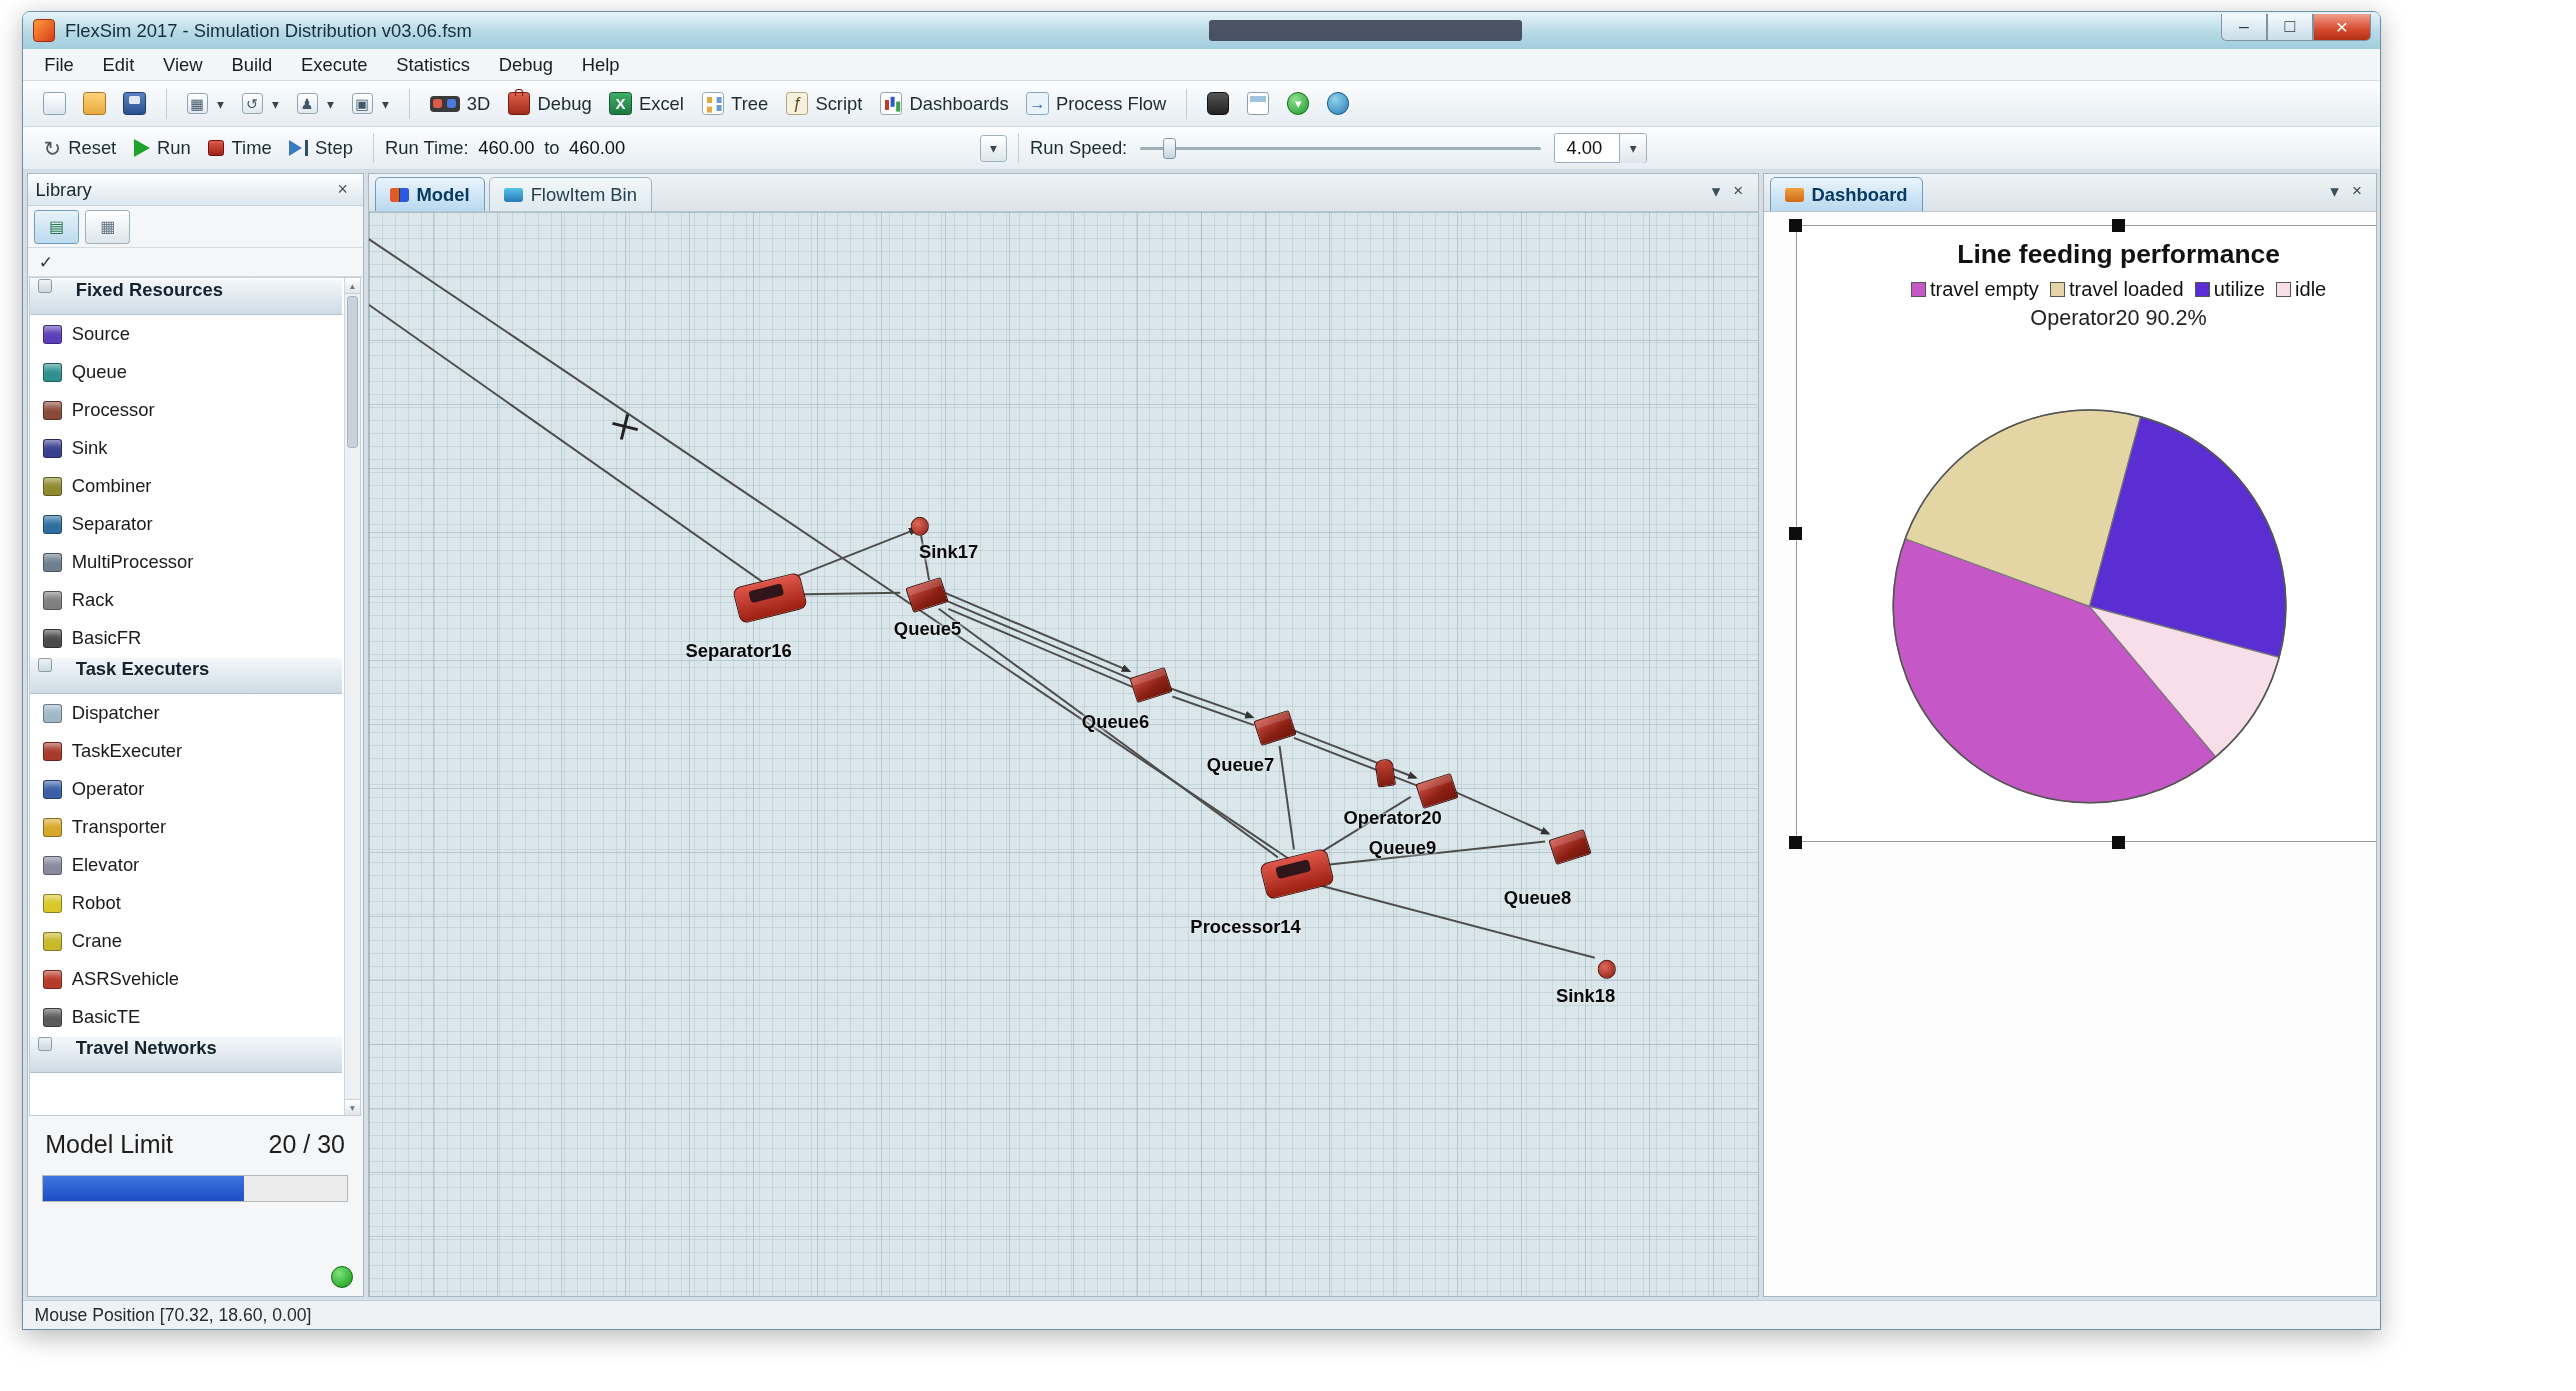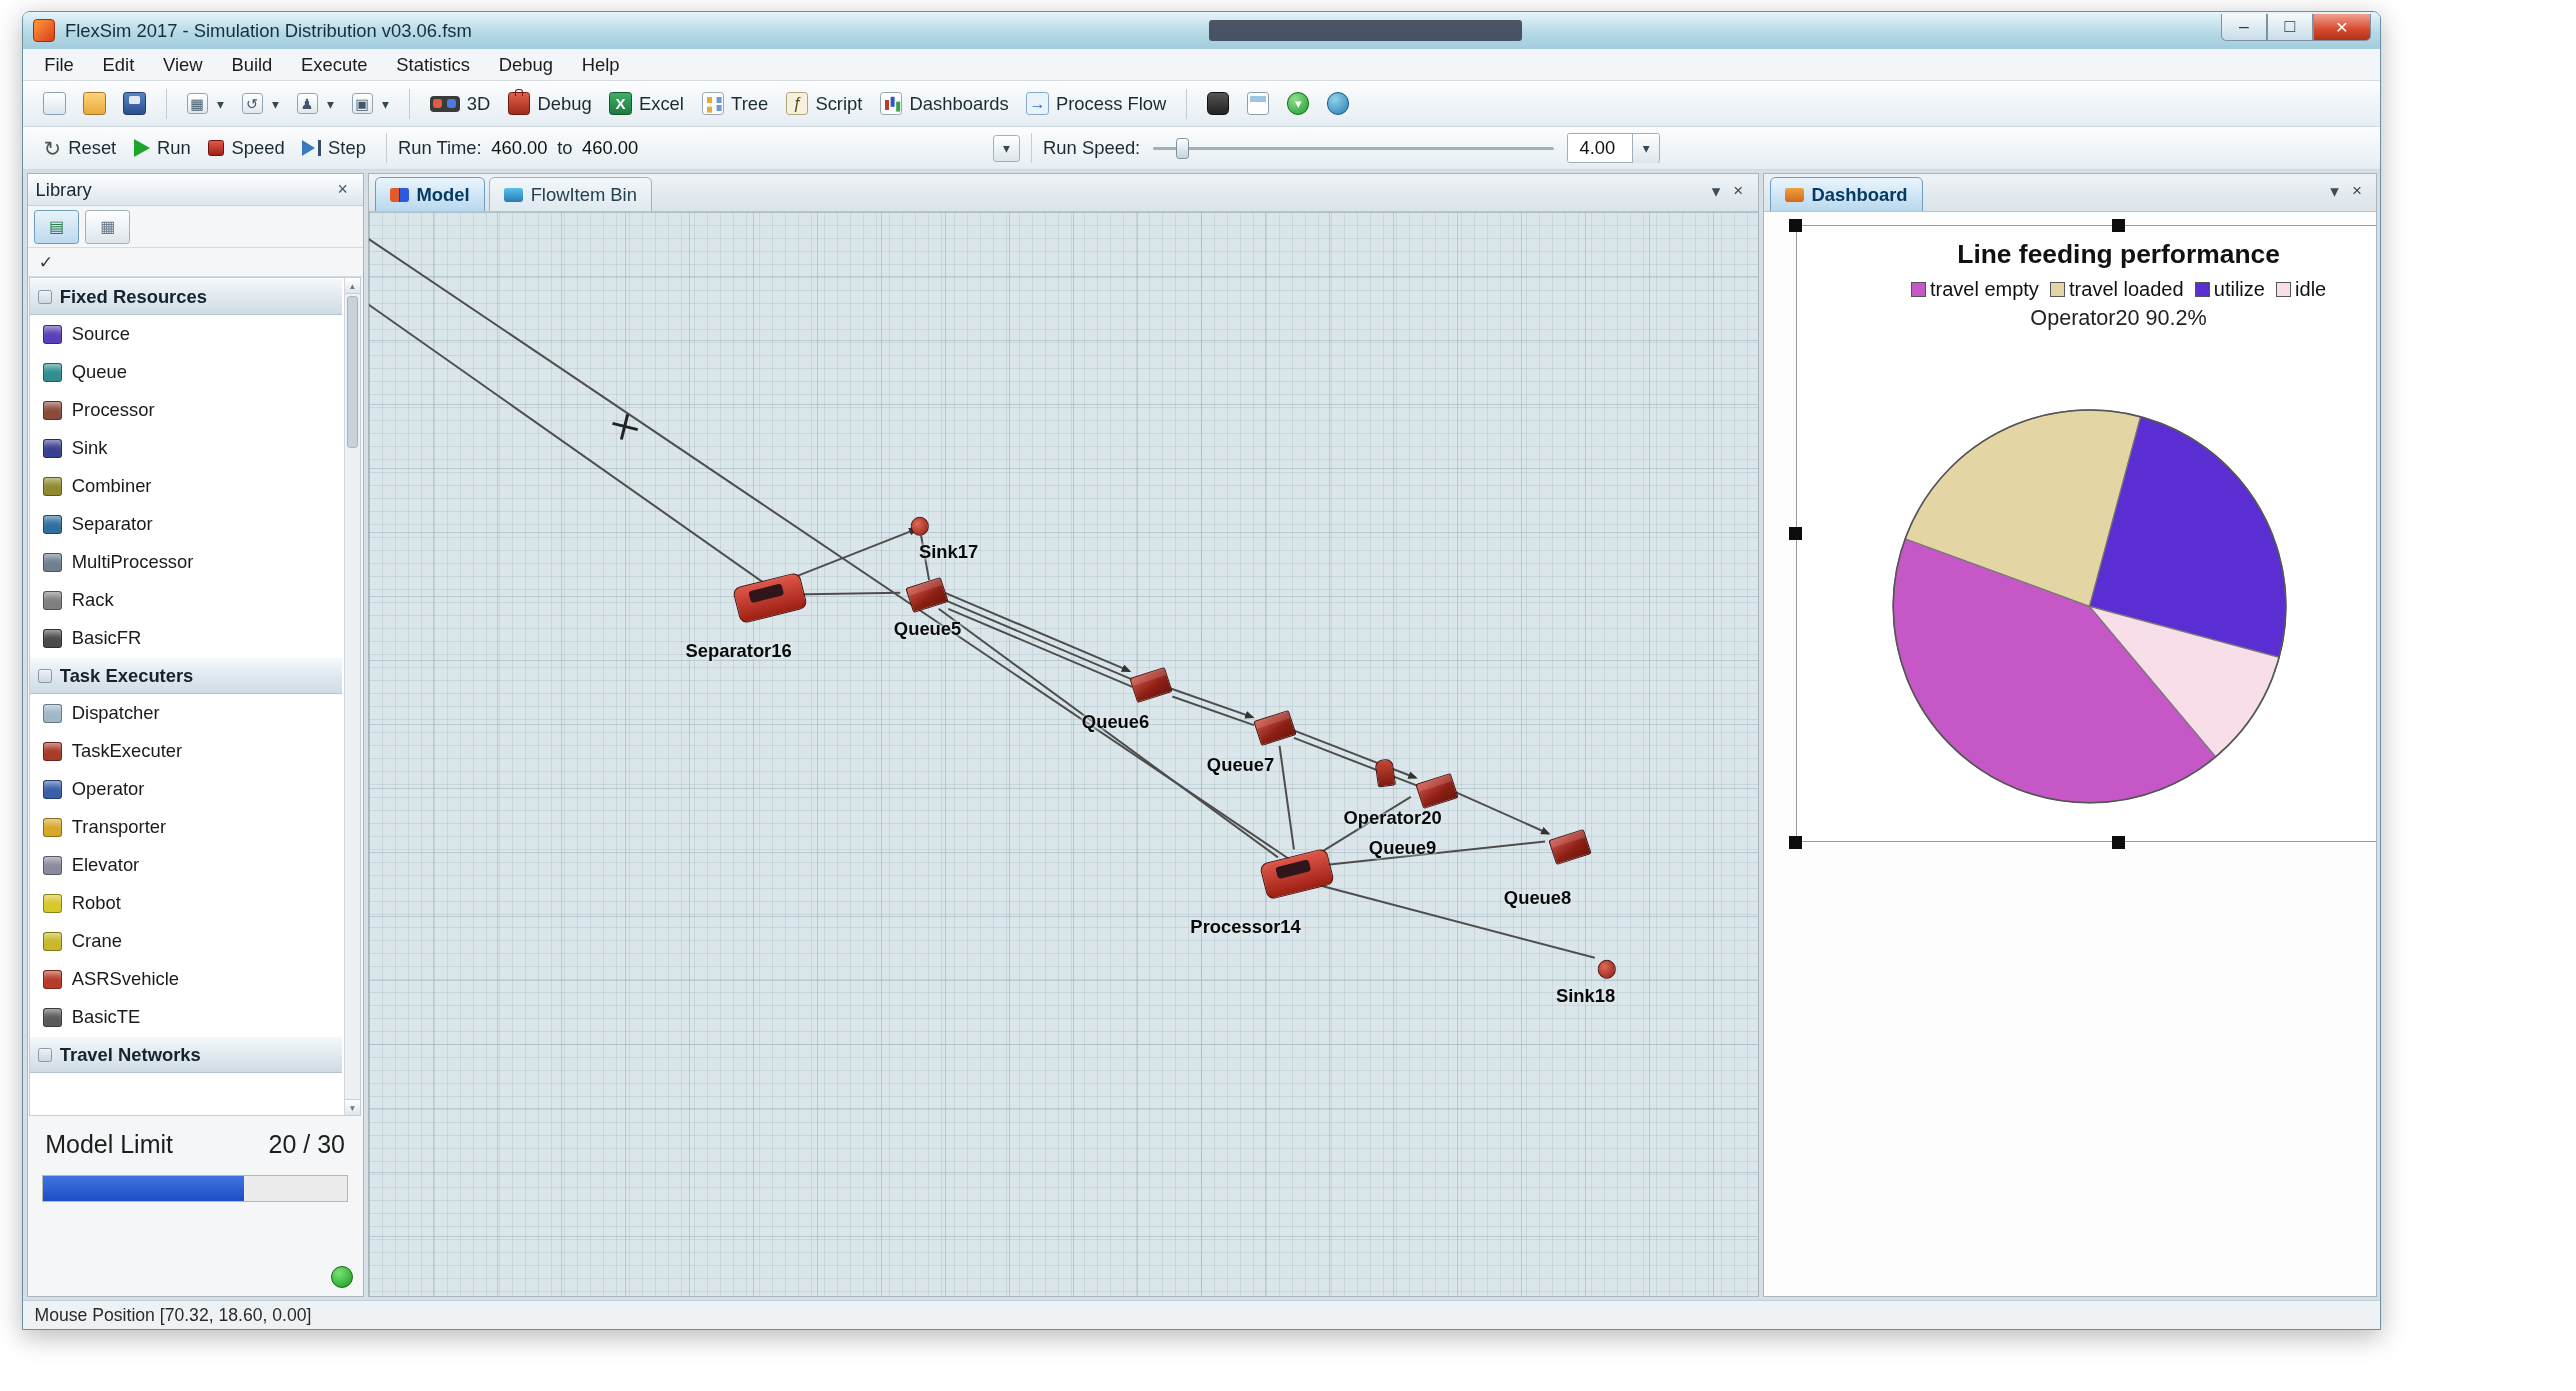--- a/index.html
+++ b/index.html
@@ -78,21 +78,21 @@
   .panel.dash{flex:1}
 
   
   .lib-header{height:32px;background:linear-gradient(#fdfeff,#dde7ee);border-bottom:0.8px solid #c2cfd8;display:flex;align-items:center;padding:0 8px;font-size:18.4px;color:#17282f;flex:none}
   .lib-close{margin-left:auto;font-size:17.6px;color:#44565f;width:24px;text-align:center}
   .lib-tabs{height:42px;display:flex;align-items:center;gap:6.4px;padding:0 6.4px;border-bottom:0.8px solid #d4dce2;flex:none}
   .lib-tab{width:45px;height:34px;border:0.8px solid #9fb0bd;border-radius:3.2px;background:linear-gradient(#ffffff,#dde6ec);display:flex;align-items:center;justify-content:center;font-size:16px}
   .lib-tab.active{background:linear-gradient(#e8f3fa,#bcd9ee);border-color:#6f9cba}
   .lib-filter{height:29px;display:flex;align-items:center;padding:0 11.2px;border-bottom:0.8px solid #d4dce2;font-size:17px;color:#2a3a44;flex:none}
   .lib-list{flex:1;background:#fff;border:0.8px solid #c3cdd5;margin:0 1.6px;position:relative;overflow:hidden;padding-right:17.6px}
-  .lib-sec{height:37px;display:flex;align-items:center;gap:8px;padding:0 8px;background:linear-gradient(#f4f8fb,#cfdbe4);border-top:0.8px solid #fff;border-bottom:0.8px solid #b4c2cc;font-weight:bold;font-size:18.4px;color:#15232e}
+  .lib-sec{height:37px;display:flex;align-items:flex-start;gap:24px;padding:0 8px;background:linear-gradient(#f4f8fb,#cfdbe4);border-top:0.8px solid #fff;border-bottom:0.8px solid #b4c2cc;font-weight:bold;font-size:18.4px;color:#15232e}
   .sec-icon{width:13.6px;height:13.6px;border:0.8px solid #8898a4;background:linear-gradient(#eef3f7,#cdd8e0);border-radius:2.4px;flex:none}
   .lib-item{height:38px;display:flex;align-items:center;gap:9.6px;padding:0 6.4px 0 13px;font-size:18.4px;color:#1a1a1a}
   .lib-ico{width:19px;height:19px;border-radius:3.2px;border:0.8px solid rgba(0,0,0,.35);box-shadow:inset 0 8px 6.4px -4.8px rgba(255,255,255,.55);flex:none}
   .scrollbar{position:absolute;right:0;top:0;bottom:0;width:16px;background:#eef1f4;border-left:0.8px solid #d0d6db}
   .sb-btn{height:16px;display:flex;align-items:center;justify-content:center;font-size:9.6px;color:#6a7a86;background:linear-gradient(#fff,#dfe6ec);border-bottom:0.8px solid #c8d0d6}
   .sb-btn.down{position:absolute;bottom:0;left:0;right:0;border-top:0.8px solid #c8d0d6;border-bottom:none}
   .sb-thumb{position:absolute;top:17.6px;left:1.6px;right:1.6px;height:152px;background:#c8d2da;border:0.8px solid #a8b4bc;border-radius:3.2px}
   .lib-footer{flex:none;height:180px;padding:14.4px 14.4px 8px 14.4px;position:relative}
   .ml-row{display:flex;justify-content:space-between;align-items:baseline;font-size:25px;color:#1d1d1d;margin-bottom:16px;padding:0 3.2px}
   .ml-bar{height:27px;background:#ececec;border:0.8px solid #b8b8b8;width:100%;overflow:hidden}
@@ -250,21 +250,21 @@
     <div class="tb-btn">
         <span class="ico-reset">↻</span>
         <span>Reset</span>
       </div>
     <div class="tb-btn">
         <span class="ico-run"></span>
         <span>Run</span>
       </div>
     <div class="tb-btn">
         <span class="ico-stop"></span>
-        <span>Speed</span>
+        <span>Time</span>
       </div>
     <div class="tb-btn">
         <span class="ico-step">
           <span class="tri"></span>
           <span class="bar"></span>
         </span>
         <span>Step</span>
       </div>
     <div class="tb-sep"></div>
     <span class="tb-label">Run Time:</span>

